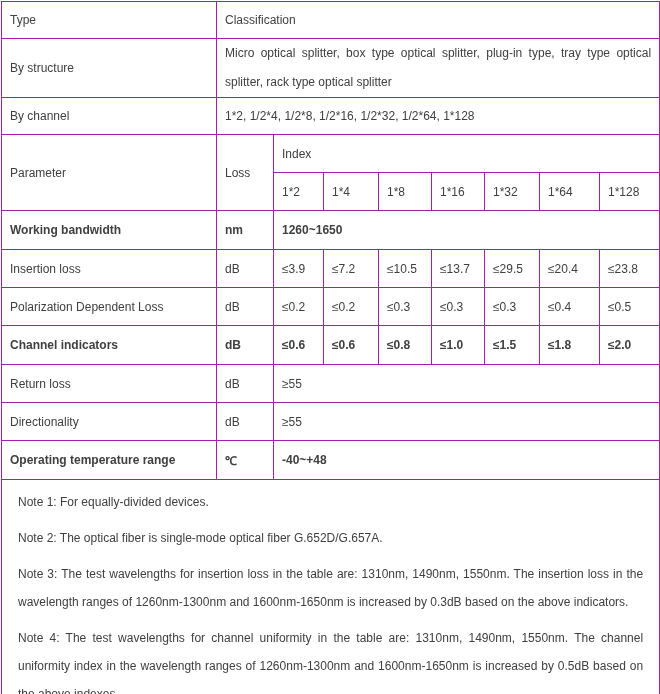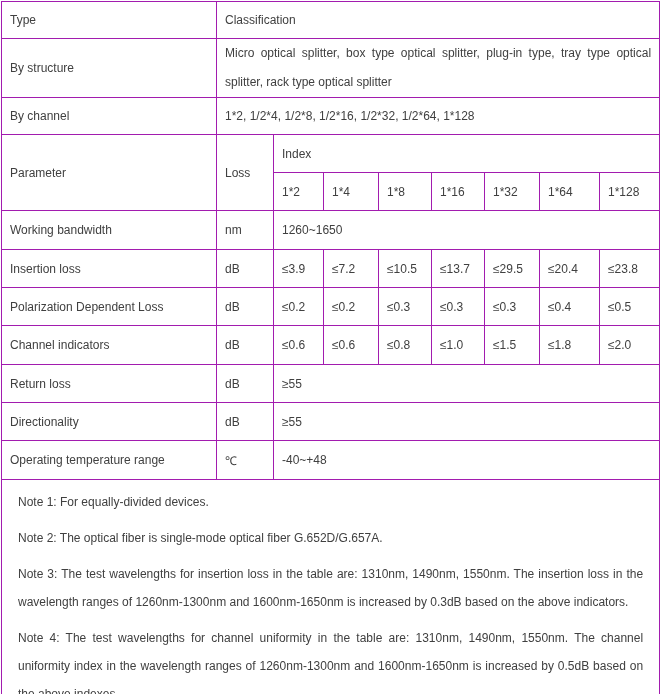--- a/index.html
+++ b/index.html
@@ -24,21 +24,21 @@
     padding: 0 8px;
     font-size: 12px;
     color: #404040;
     vertical-align: middle;
     overflow: hidden;
   }
   td.label { padding-left: 9px; }
   tr.h37 { height: 37px; }
   tr.h58 { height: 58px; }
   tr.h38 { height: 38px; }
-  tr.h39 { height: 39px; }
+  tr.h39 { height: 39px; font-weight: bold; }
   td.justify {
     text-align: justify;
     line-height: 29px;
   }
   td.notes-cell {
     vertical-align: top;
     padding: 4px 9px 0 9px;
     height: 211px;
   }
   td.notes-cell p {

